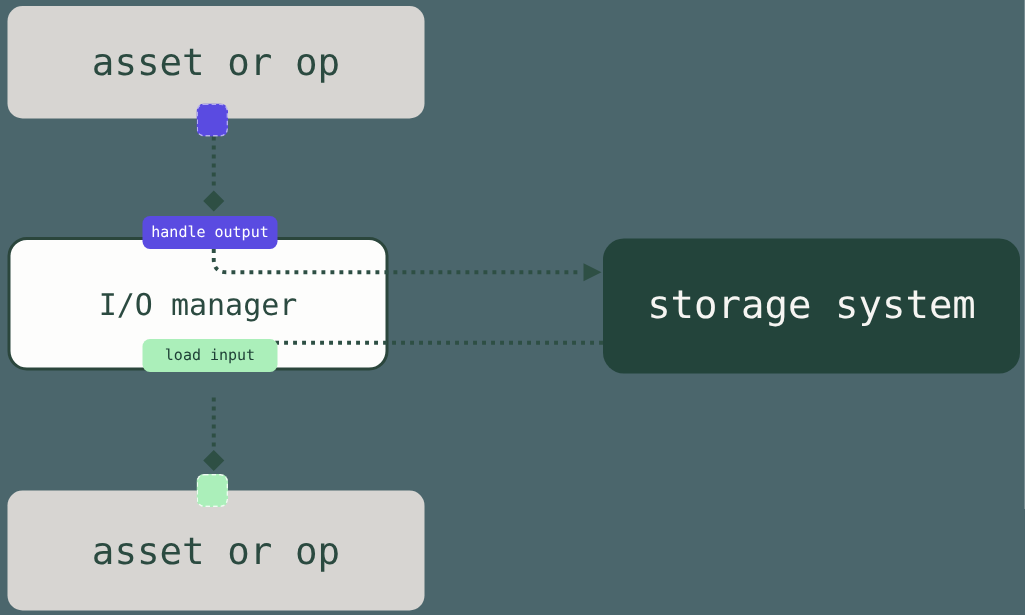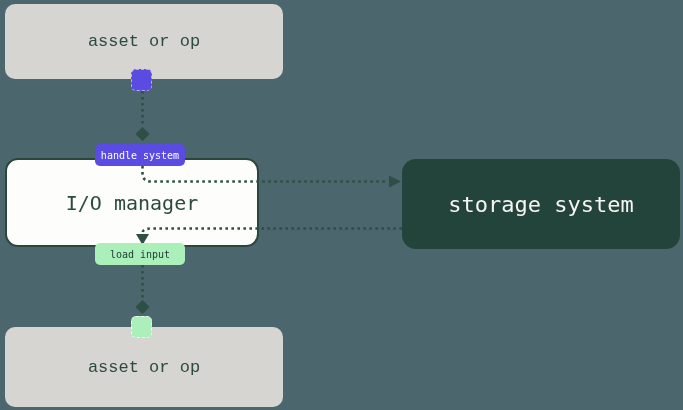--- a/index.html
+++ b/index.html
@@ -28,41 +28,40 @@
     overflow: hidden;
   }
   .node {
     position: absolute;
     display: flex; align-items: center; justify-content: center;
   }
   .asset-box {
     background: var(--asset-box-bg);
     color: var(--asset-box-text);
     border-radius: 10px;
-    font-size: 17px;
+    font-size: 25px;
     z-index: 1;
-    font-family: Liberation Mono, monospace;
   }
   .asset-box.top  { left: 5px; top: 4px;   width: 278px; height: 75px; }
   .asset-box.bottom { left: 5px; top: 327px; width: 278px; height: 80px; }
   .io-box {
     left: 5px; top: 158px; width: 254px; height: 89px;
     background: var(--io-box-bg);
     border: 2px solid var(--io-box-border);
     color: var(--asset-box-text);
     border-radius: 13px;
     font-size: 20px;
     z-index: 2;
   }
   .storage-box {
     left: 402px; top: 159px; width: 278px; height: 90px;
     background: var(--storage-box-bg);
     color: var(--storage-box-text);
     border-radius: 14px;
-    font-size: 22px;
+    font-size: 26px;
     z-index: 2;
   }
   .wires {
     position: absolute; left: 0; top: 0;
     width: 683px; height: 410px;
     z-index: 5;
     pointer-events: none;
   }
   .wire {
     fill: none;
@@ -96,21 +95,21 @@
     font-size: 10px;
     z-index: 6;
     white-space: nowrap;
   }
   .badge.purple {
     top: 144px;
     background: var(--accent-purple);
     color: var(--badge-purple-text);
   }
   .badge.green {
-    top: 243px;
+    top: 226px;
     background: var(--accent-green);
     color: var(--badge-green-text);
   }
 </style>
 </head>
 <body>
 
 <div class="canvas">
 
   <div class="node asset-box top">
@@ -139,21 +138,21 @@
     <polygon class="head" points="389,175.5 401,181.5 389,187.5"></polygon>
 
     <path class="wire" d="M402,228.5 H152 Q142.5,228.5 142.5,233"></path>
     <polygon class="head" points="136,234 149,234 142.5,245"></polygon>
 
     <path class="wire" d="M142.5,265 V298"></path>
     <polygon class="head" points="142.5,300 149.5,307 142.5,314 135.5,307"></polygon>
   </svg>
 
   <div class="badge purple">
-    <span>handle system</span>
+    <span>handle output</span>
   </div>
 
   <div class="badge green">
     <span>load input</span>
   </div>
 
   <div class="connector-square green"></div>
 
 </div>
 

